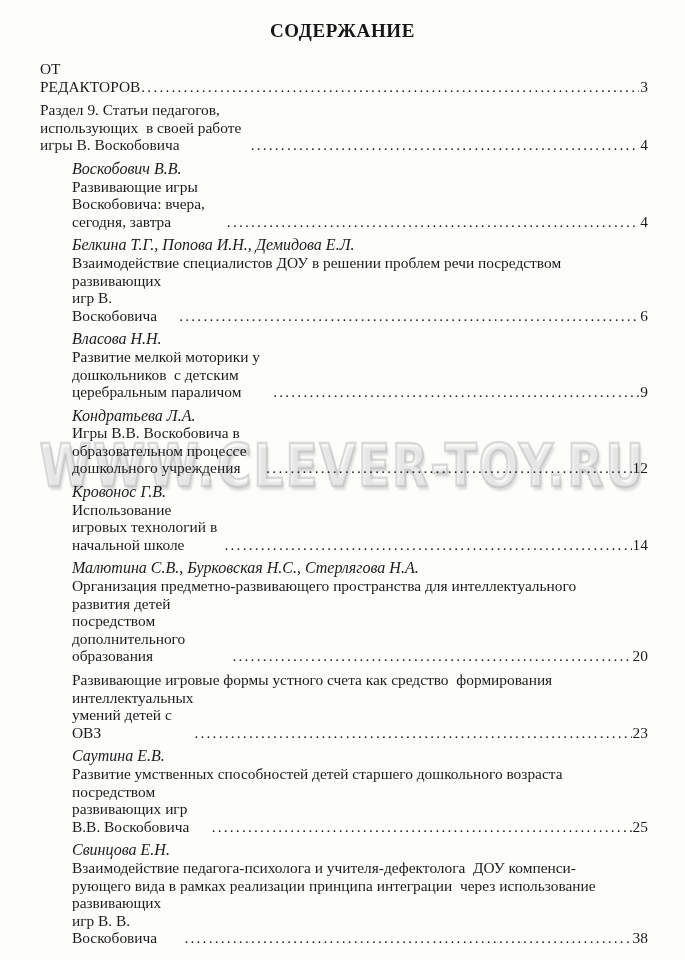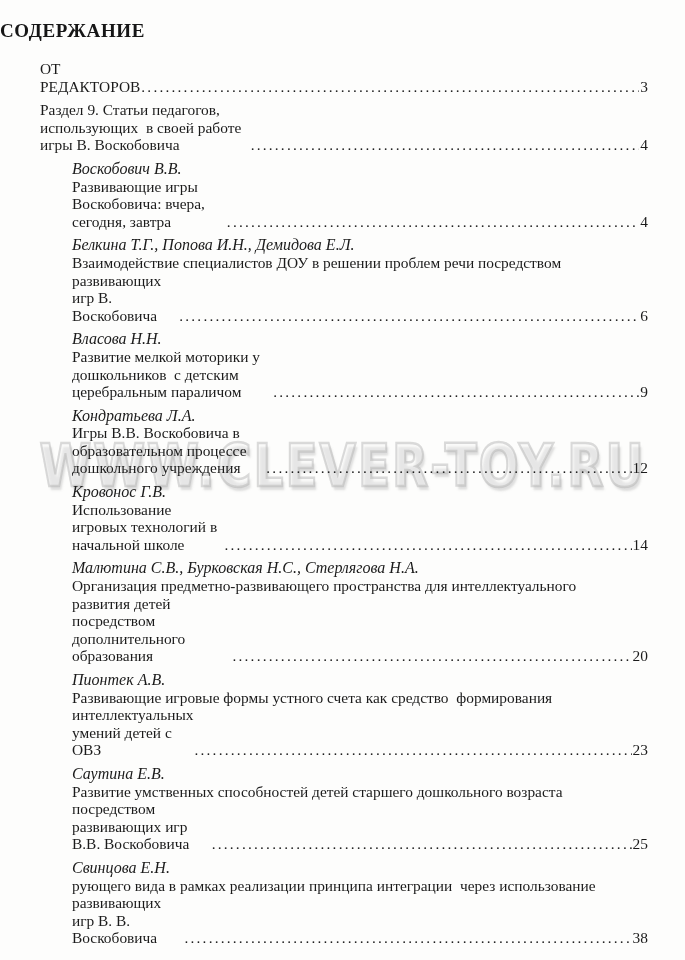--- a/index.html
+++ b/index.html
@@ -11,21 +11,21 @@
   .page{
     position:relative;
     width:685px;height:960px;
     background:#fdfdfc;
     color:#1b1b1b;
     overflow:hidden;
   }
   .title{
     margin:0;
     padding-top:20px;
-    text-align:left;
+    text-align:center;
     font-size:19px;
     font-weight:bold;
     letter-spacing:0.6px;
     color:#161616;
   }
   .watermark{
     position:absolute;
     top:438px;left:0;
     width:100%;
     text-align:center;
@@ -146,39 +146,39 @@
       <div class="entry sub">
         <div class="authors">Малютина С.В., Бурковская Н.С., Стерлягова Н.А.</div>
         <div class="line"><span class="txt">Организация предметно-развивающего пространства для интеллектуального</span></div>
         <div class="line last">
           <span class="txt">развития детей посредством дополнительного образования </span>
           <span class="dots"></span>
           <span class="pg">20</span>
         </div>
       </div>
       <div class="entry sub">
-        <div class="authors">Пионтек А.В.</div>
         <div class="line"><span class="txt">Развивающие игровые формы устного счета как средство  формирования</span></div>
         <div class="line last">
           <span class="txt">интеллектуальных умений детей с ОВЗ </span>
           <span class="dots"></span>
           <span class="pg">23</span>
         </div>
       </div>
       <div class="entry sub">
         <div class="authors">Саутина Е.В.</div>
         <div class="line"><span class="txt">Развитие умственных способностей детей старшего дошкольного возраста</span></div>
         <div class="line last">
           <span class="txt">посредством развивающих игр В.В. Воскобовича</span>
           <span class="dots"></span>
           <span class="pg">25</span>
         </div>
       </div>
       <div class="entry sub">
         <div class="authors">Свинцова Е.Н.</div>
+        <div class="line"><span class="txt">Взаимодействие педагога-психолога и учителя-дефектолога  ДОУ компенси-</span></div>
         <div class="line"><span class="txt">рующего вида в рамках реализации принципа интеграции  через использование</span></div>
         <div class="line last">
           <span class="txt">развивающих игр В. В. Воскобовича </span>
           <span class="dots"></span>
           <span class="pg">38</span>
         </div>
       </div>
     </div>
 </div>
 

